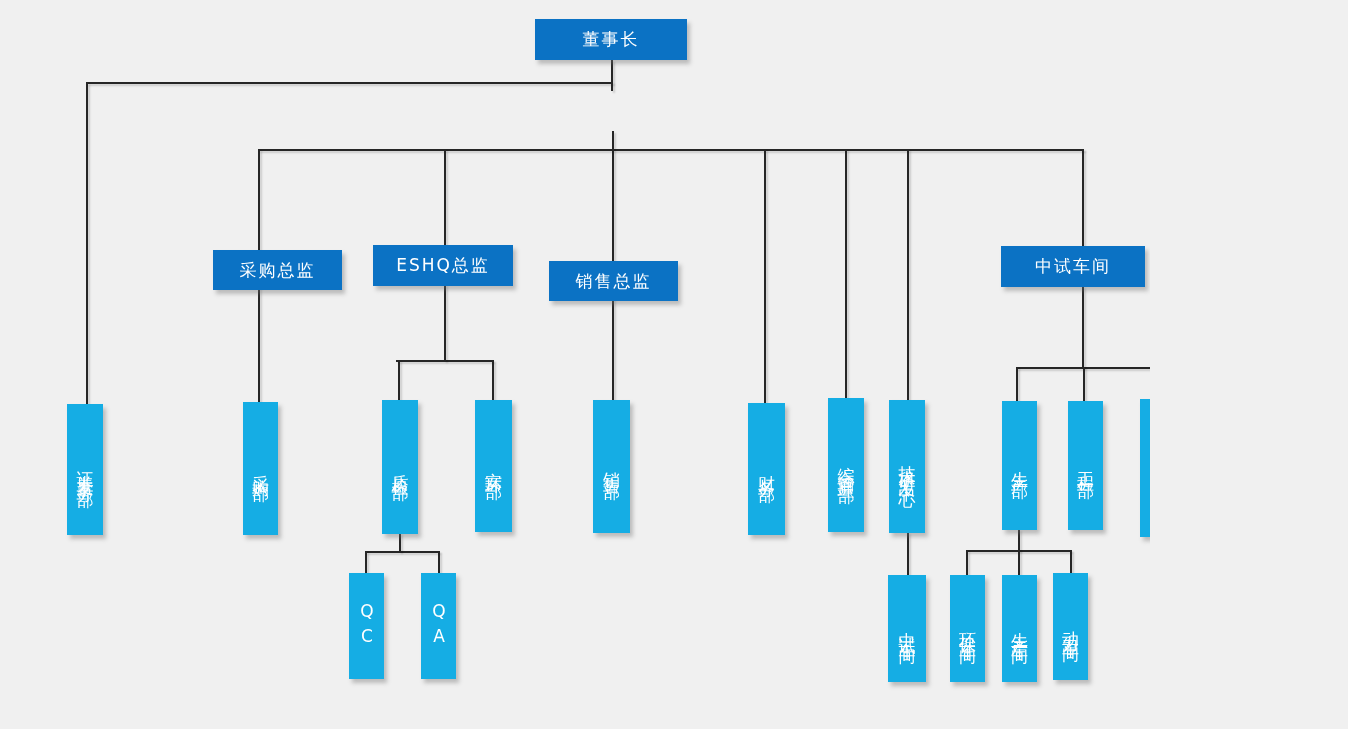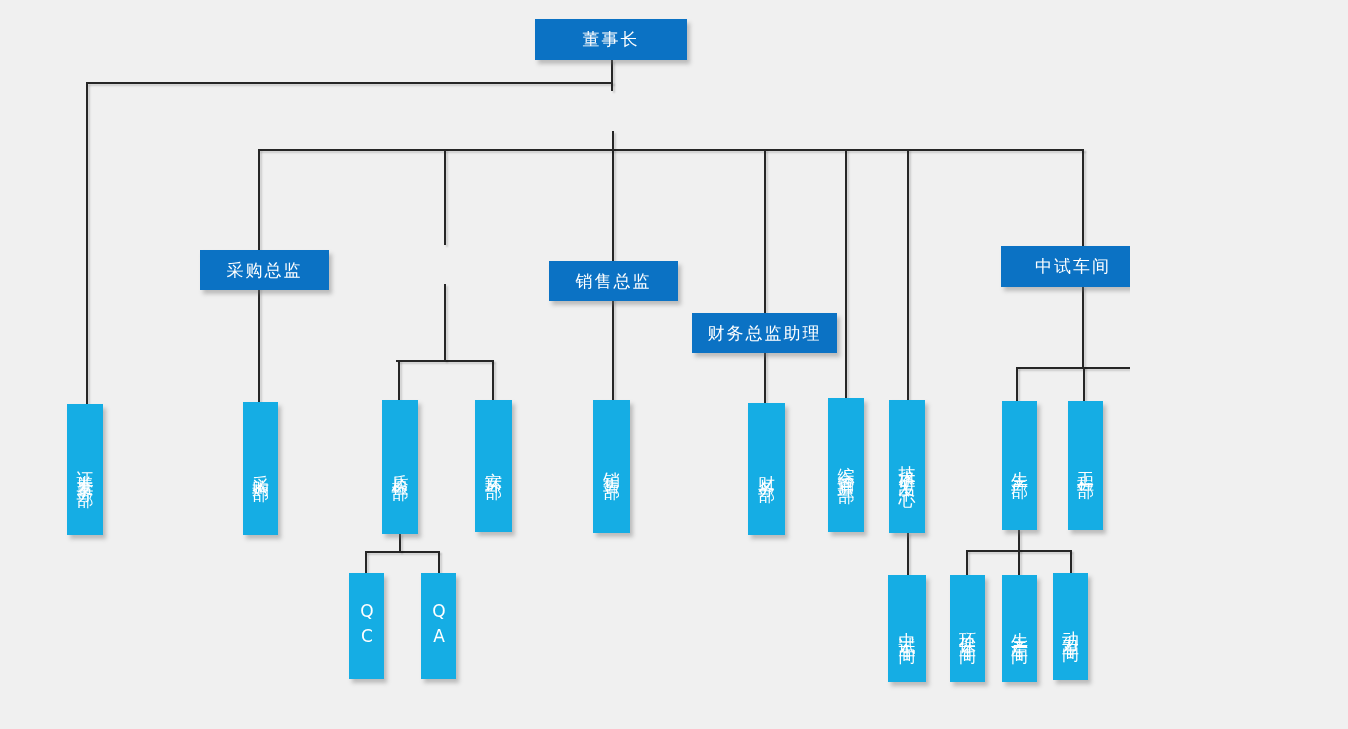--- a/index.html
+++ b/index.html
@@ -5,20 +5,21 @@
   html,body{margin:0;padding:0;}
   body{
     font-family:"DejaVu Sans","Liberation Sans",sans-serif;
     background:var(--background,#f0f0f0);
   }
   .canvas{
     position:relative;
     width:1130px;height:729px;
     background:var(--background,#f0f0f0);
     overflow:hidden;
+    padding-left:20px;
   }
   .line{
     position:absolute;
     background:var(--connector,#262626);
     z-index:1;
     box-shadow:2px 2px 2px rgba(0,0,0,0.16);
   }
   .line.h{height:2px;}
   .line.v{width:2px;}
   .node{
@@ -79,28 +80,28 @@
   <div class="line v" style="left:365px;top:551px;height:22px"></div>
   <div class="line v" style="left:438px;top:551px;height:22px"></div>
   <div class="line v" style="left:1018px;top:529px;height:22px"></div>
   <div class="line v" style="left:966px;top:550px;height:25px"></div>
   <div class="line v" style="left:1018px;top:550px;height:25px"></div>
   <div class="line v" style="left:1070px;top:550px;height:23px"></div>
 
   <div class="node head" style="left:535px;top:19px;width:152px;height:41px">
     <span class="hlabel">董事长</span>
   </div>
-  <div class="node head" style="left:200px;top:250px;width:129px;height:40px">
+  <div class="node head" style="left:213px;top:250px;width:129px;height:40px">
     <span class="hlabel">采购总监</span>
+  </div>
+  <div class="node head" style="left:373px;top:245px;width:140px;height:41px">
+    <span class="hlabel">ESHQ总监</span>
   </div>
   <div class="node head" style="left:549px;top:261px;width:129px;height:40px">
     <span class="hlabel">销售总监</span>
-  </div>
-  <div class="node head" style="left:692px;top:313px;width:145px;height:40px">
-    <span class="hlabel">财务总监助理</span>
   </div>
   <div class="node head" style="left:1001px;top:246px;width:144px;height:41px">
     <span class="hlabel">中试车间</span>
   </div>
 
   <div class="node dept" style="left:67px;top:404px;width:36px;height:131px">
     <span class="vlabel">证券事务部</span>
   </div>
   <div class="node dept" style="left:243px;top:402px;width:35px;height:133px">
     <span class="vlabel">采购部</span>

